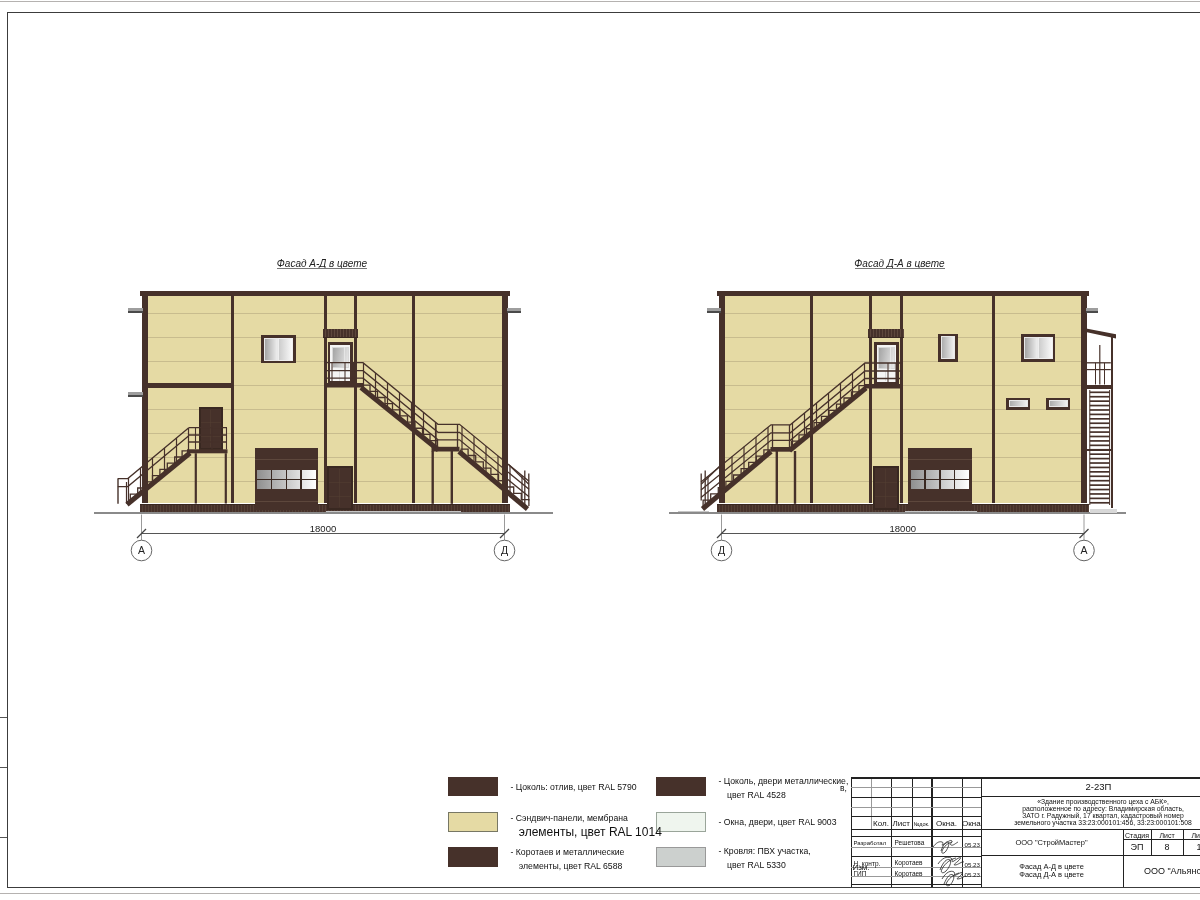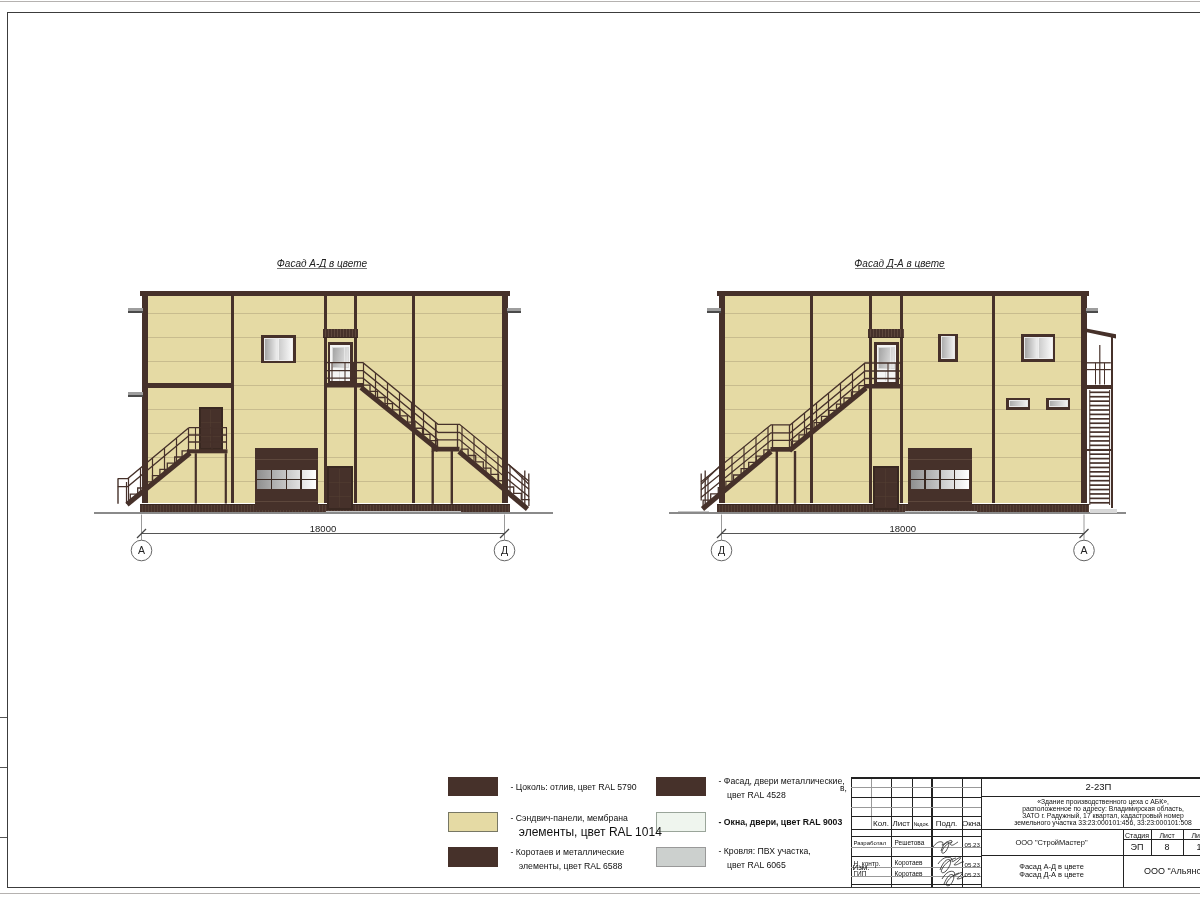--- a/index.html
+++ b/index.html
@@ -130,25 +130,25 @@
 <div style="position:absolute;left:447.5px;top:812.3px;width:50.5px;height:19.5px;background:#e5daa4;border:1px solid #777764;box-sizing:border-box;"></div>
 <div style="position:absolute;left:447.5px;top:847px;width:50.5px;height:19.5px;background:#46312a;"></div>
 <div style="position:absolute;left:655.5px;top:776.5px;width:50.5px;height:19.5px;background:#46312a;"></div>
 <div style="position:absolute;left:655.5px;top:812.3px;width:50.5px;height:19.5px;background:#eff5ee;border:1px solid #9aa59a;box-sizing:border-box;"></div>
 <div style="position:absolute;left:655.5px;top:847px;width:50.5px;height:19.5px;background:#ccd0ce;border:1px solid #999;box-sizing:border-box;"></div>
 <div style="position:absolute;top:781.5px;font-size:8.7px;color:#111;white-space:nowrap;line-height:10.7px;letter-spacing:0;left:510.5px;">- Цоколь: отлив, цвет RAL 5790</div>
 <div style="position:absolute;top:812.8px;font-size:8.7px;color:#111;white-space:nowrap;line-height:10.7px;letter-spacing:0;left:510.5px;">- Сэндвич-панели, мембрана</div>
 <div style="position:absolute;top:826.8px;font-size:12px;color:#111;white-space:nowrap;line-height:10.7px;letter-spacing:0;left:518.8px;">элементы, цвет RAL 1014</div>
 <div style="position:absolute;top:846.8px;font-size:8.7px;color:#111;white-space:nowrap;line-height:10.7px;letter-spacing:0;left:510.5px;">- Коротаев и металлические</div>
 <div style="position:absolute;top:860.8px;font-size:8.7px;color:#111;white-space:nowrap;line-height:10.7px;letter-spacing:0;left:518.8px;">элементы, цвет RAL 6588</div>
-<div style="position:absolute;top:776.3px;font-size:8.7px;color:#111;white-space:nowrap;line-height:10.7px;letter-spacing:0;left:718.5px;">- Фасад, двери металлические,</div>
+<div style="position:absolute;top:776.3px;font-size:8.7px;color:#111;white-space:nowrap;line-height:10.7px;letter-spacing:0;left:718.5px;">- Цоколь, двери металлические,</div>
 <div style="position:absolute;top:790.3px;font-size:8.7px;color:#111;white-space:nowrap;line-height:10.7px;letter-spacing:0;left:727px;">цвет RAL 4528</div>
-<div style="position:absolute;top:816.8px;font-size:8.7px;color:#111;white-space:nowrap;line-height:10.7px;letter-spacing:0;left:718.5px;font-weight:bold;">- Окна, двери, цвет RAL 9003</div>
+<div style="position:absolute;top:816.8px;font-size:8.7px;color:#111;white-space:nowrap;line-height:10.7px;letter-spacing:0;left:718.5px;">- Окна, двери, цвет RAL 9003</div>
 <div style="position:absolute;top:846.3px;font-size:8.7px;color:#111;white-space:nowrap;line-height:10.7px;letter-spacing:0;left:718.5px;">- Кровля: ПВХ участка,</div>
-<div style="position:absolute;top:860.3px;font-size:8.7px;color:#111;white-space:nowrap;line-height:10.7px;letter-spacing:0;left:727px;">цвет RAL 6065</div>
+<div style="position:absolute;top:860.3px;font-size:8.7px;color:#111;white-space:nowrap;line-height:10.7px;letter-spacing:0;left:727px;">цвет RAL 5330</div>
 <div style="position:absolute;left:850.8px;top:777.3px;width:1.3px;height:109.5px;background:#222;"></div>
 <div style="position:absolute;left:871px;top:777.3px;width:0.8px;height:51.90000000000009px;background:#999;"></div>
 <div style="position:absolute;left:891.2px;top:777.3px;width:1px;height:109.5px;background:#222;"></div>
 <div style="position:absolute;left:911.5px;top:777.3px;width:1px;height:51.90000000000009px;background:#222;"></div>
 <div style="position:absolute;left:931.4px;top:777.3px;width:1.4px;height:109.5px;background:#222;"></div>
 <div style="position:absolute;left:961.6px;top:777.3px;width:1px;height:109.5px;background:#222;"></div>
 <div style="position:absolute;left:980.9px;top:777.3px;width:1.4px;height:109.5px;background:#222;"></div>
 <div style="position:absolute;left:1123px;top:829.2px;width:1px;height:57.59999999999991px;background:#222;"></div>
 <div style="position:absolute;left:1151.3px;top:829.2px;width:1px;height:26.0px;background:#222;"></div>
 <div style="position:absolute;left:1182.7px;top:829.2px;width:1px;height:26.0px;background:#222;"></div>
@@ -164,21 +164,21 @@
 <div style="position:absolute;left:850.8px;top:876.4px;width:130.10000000000002px;height:0.8px;background:#999;"></div>
 <div style="position:absolute;left:850.8px;top:884.2px;width:130.10000000000002px;height:1px;background:#222;"></div>
 <div style="position:absolute;left:850.8px;top:829.2px;width:349.20000000000005px;height:1px;background:#222;"></div>
 <div style="position:absolute;left:980.9px;top:796px;width:219.10000000000002px;height:1px;background:#222;"></div>
 <div style="position:absolute;left:1123px;top:838.9px;width:77px;height:1px;background:#222;"></div>
 <div style="position:absolute;left:980.9px;top:855.2px;width:219.10000000000002px;height:1px;background:#222;"></div>
 <div style="position:absolute;top:863px;font-size:8px;color:#111;white-space:nowrap;line-height:10px;letter-spacing:0;left:861px;transform:translateX(-50%);">Изм.</div>
 <div style="position:absolute;top:819.3px;font-size:8px;color:#111;white-space:nowrap;line-height:10px;letter-spacing:0;left:881px;transform:translateX(-50%);">Кол.</div>
 <div style="position:absolute;top:819.3px;font-size:8px;color:#111;white-space:nowrap;line-height:10px;letter-spacing:0;left:901.3px;transform:translateX(-50%);">Лист</div>
 <div style="position:absolute;top:821.3px;font-size:5.5px;color:#111;white-space:nowrap;line-height:7.5px;letter-spacing:0;left:921.5px;transform:translateX(-50%);">№док.</div>
-<div style="position:absolute;top:819.3px;font-size:8px;color:#111;white-space:nowrap;line-height:10px;letter-spacing:0;left:946.5px;transform:translateX(-50%);">Подл.</div>
+<div style="position:absolute;top:819.3px;font-size:8px;color:#111;white-space:nowrap;line-height:10px;letter-spacing:0;left:946.5px;transform:translateX(-50%);">Окна.</div>
 <div style="position:absolute;top:819.3px;font-size:8px;color:#111;white-space:nowrap;line-height:10px;letter-spacing:0;left:971.3px;transform:translateX(-50%);">Окна</div>
 <div style="position:absolute;top:839.3px;font-size:6px;color:#111;white-space:nowrap;line-height:8px;letter-spacing:0;left:853.5px;">Разработал</div>
 <div style="position:absolute;top:839px;font-size:6.5px;color:#111;white-space:nowrap;line-height:8.5px;letter-spacing:0;left:894.5px;">Решетова</div>
 <div style="position:absolute;top:841.3px;font-size:6.2px;color:#111;white-space:nowrap;line-height:8.2px;letter-spacing:0;left:964.5px;">05.23</div>
 <div style="position:absolute;top:859.5px;font-size:6.5px;color:#111;white-space:nowrap;line-height:8.5px;letter-spacing:0;left:853.5px;">Н. контр.</div>
 <div style="position:absolute;top:859.3px;font-size:6.5px;color:#111;white-space:nowrap;line-height:8.5px;letter-spacing:0;left:894.5px;">Коротаев</div>
 <div style="position:absolute;top:861.3px;font-size:6.2px;color:#111;white-space:nowrap;line-height:8.2px;letter-spacing:0;left:964.5px;">05.23</div>
 <div style="position:absolute;top:869.8px;font-size:6.5px;color:#111;white-space:nowrap;line-height:8.5px;letter-spacing:0;left:853.5px;">ГИП</div>
 <div style="position:absolute;top:869.5px;font-size:6.5px;color:#111;white-space:nowrap;line-height:8.5px;letter-spacing:0;left:894.5px;">Коротаев</div>
 <div style="position:absolute;top:870.8px;font-size:6.2px;color:#111;white-space:nowrap;line-height:8.2px;letter-spacing:0;left:964.5px;">05.23</div>

